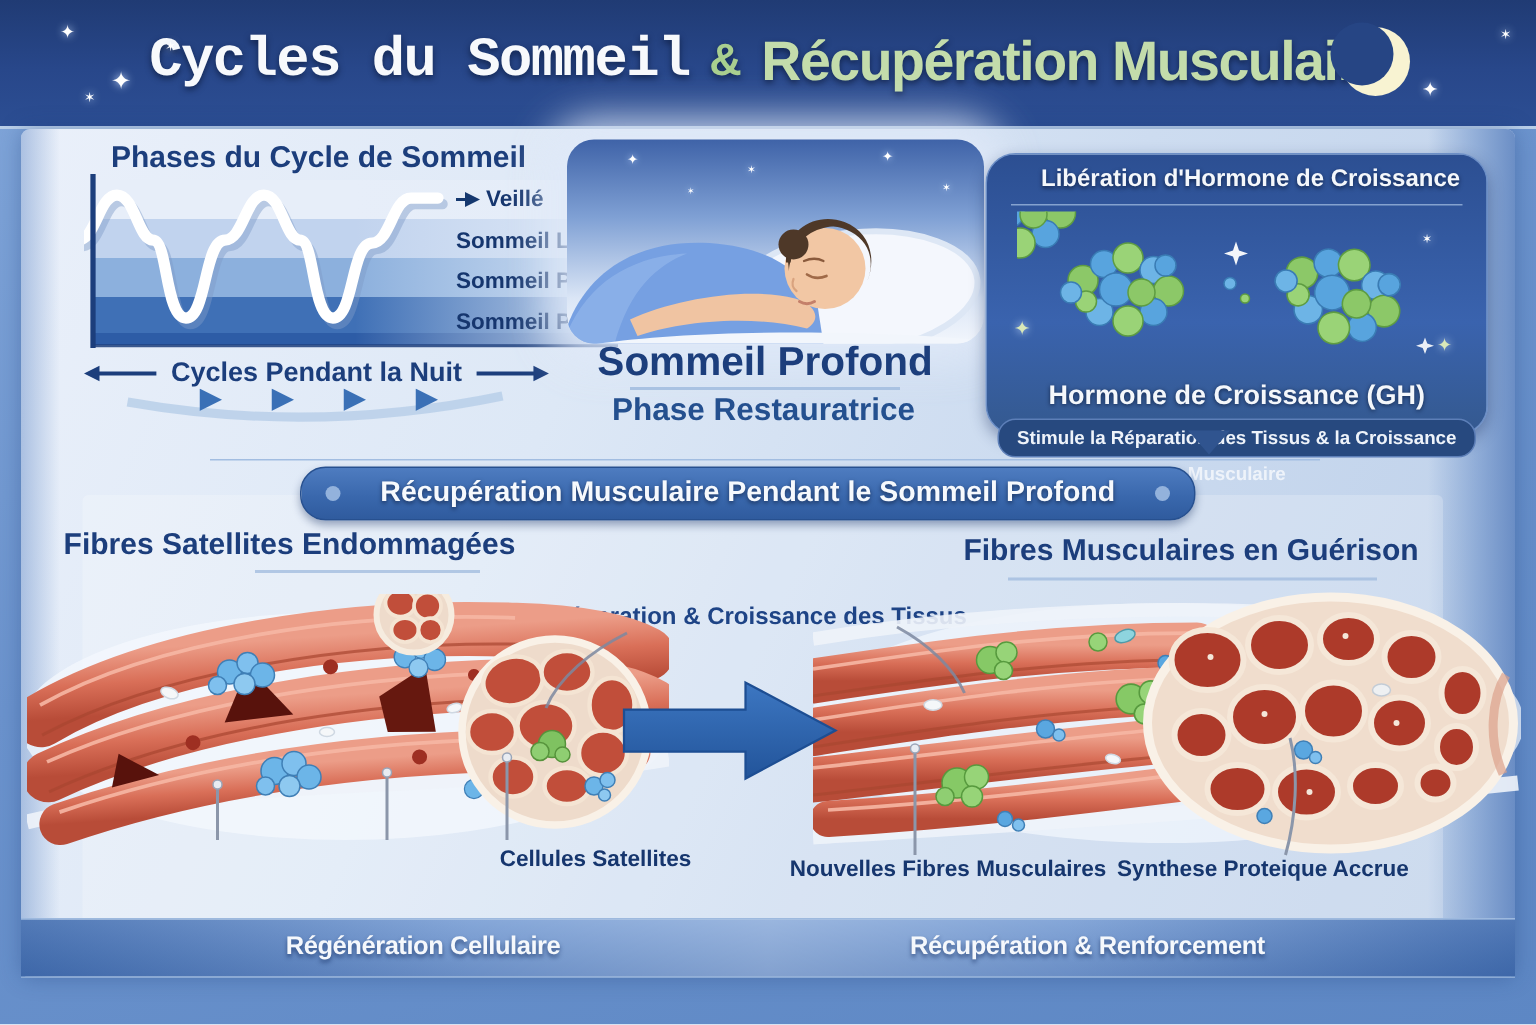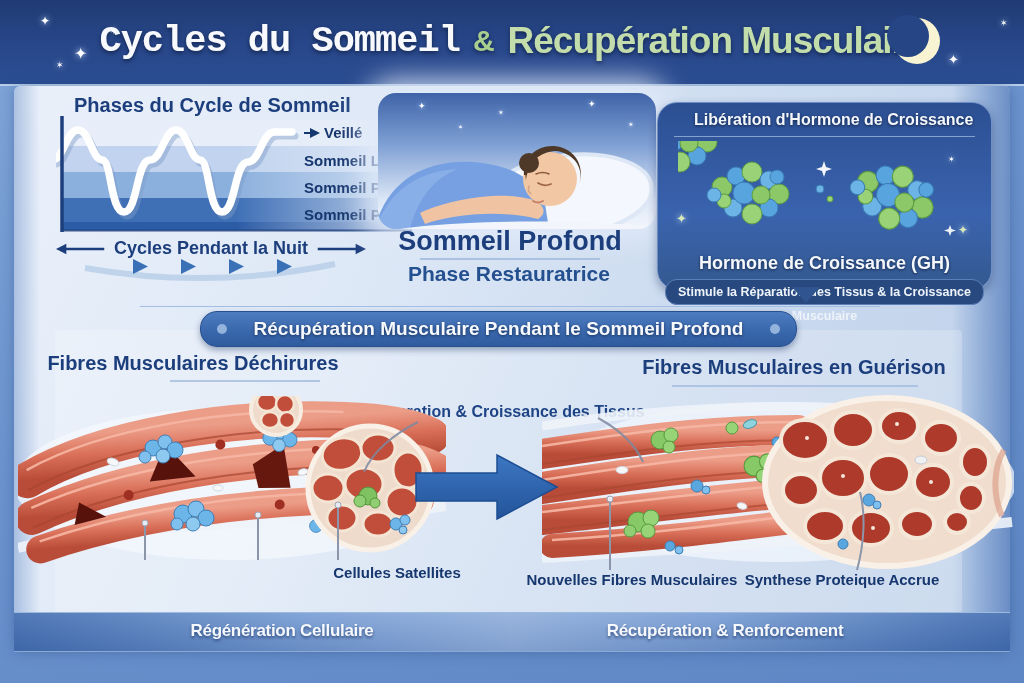--- a/index.html
+++ b/index.html
@@ -227,21 +227,21 @@
   </div>
   <div class="abs" id="gh-tail"></div>
 
   <div class="abs hline" id="top-divider"></div>
   <div class="abs" id="mid-banner">
     <div class="banner-dot" style="left:16px;"></div>
     <span>Récupération Musculaire Pendant le Sommeil Profond</span>
     <div class="banner-dot" style="right:16px;"></div>
   </div>
 
-  <div class="abs section-heading" style="left:193px;top:352px;">Fibres Musculaires Déchirures</div>
+  <div class="abs section-heading" style="left:193px;top:352px;">Fibres Satellites Endommagées</div>
   <div class="abs sub-underline" style="left:170px;top:380px;width:150px;height:2px;"></div>
   <div class="abs section-heading" style="left:794px;top:356px;">Fibres Musculaires en Guérison</div>
   <div class="abs sub-underline" style="left:672px;top:385px;width:246px;height:1.5px;"></div>
   <div class="abs" id="center-callout">Réparation &amp; Croissance des Tissus</div>
 
   <svg class="abs" style="left:18px;top:396px;" width="428" height="172" viewBox="0 0 428 172">
     <defs>
       <linearGradient id="mfib" x1="0" y1="0" x2="0" y2="1">
         <stop offset="0" stop-color="#ec9d88"></stop>
           <stop offset="0.5" stop-color="#d96f58"></stop>

